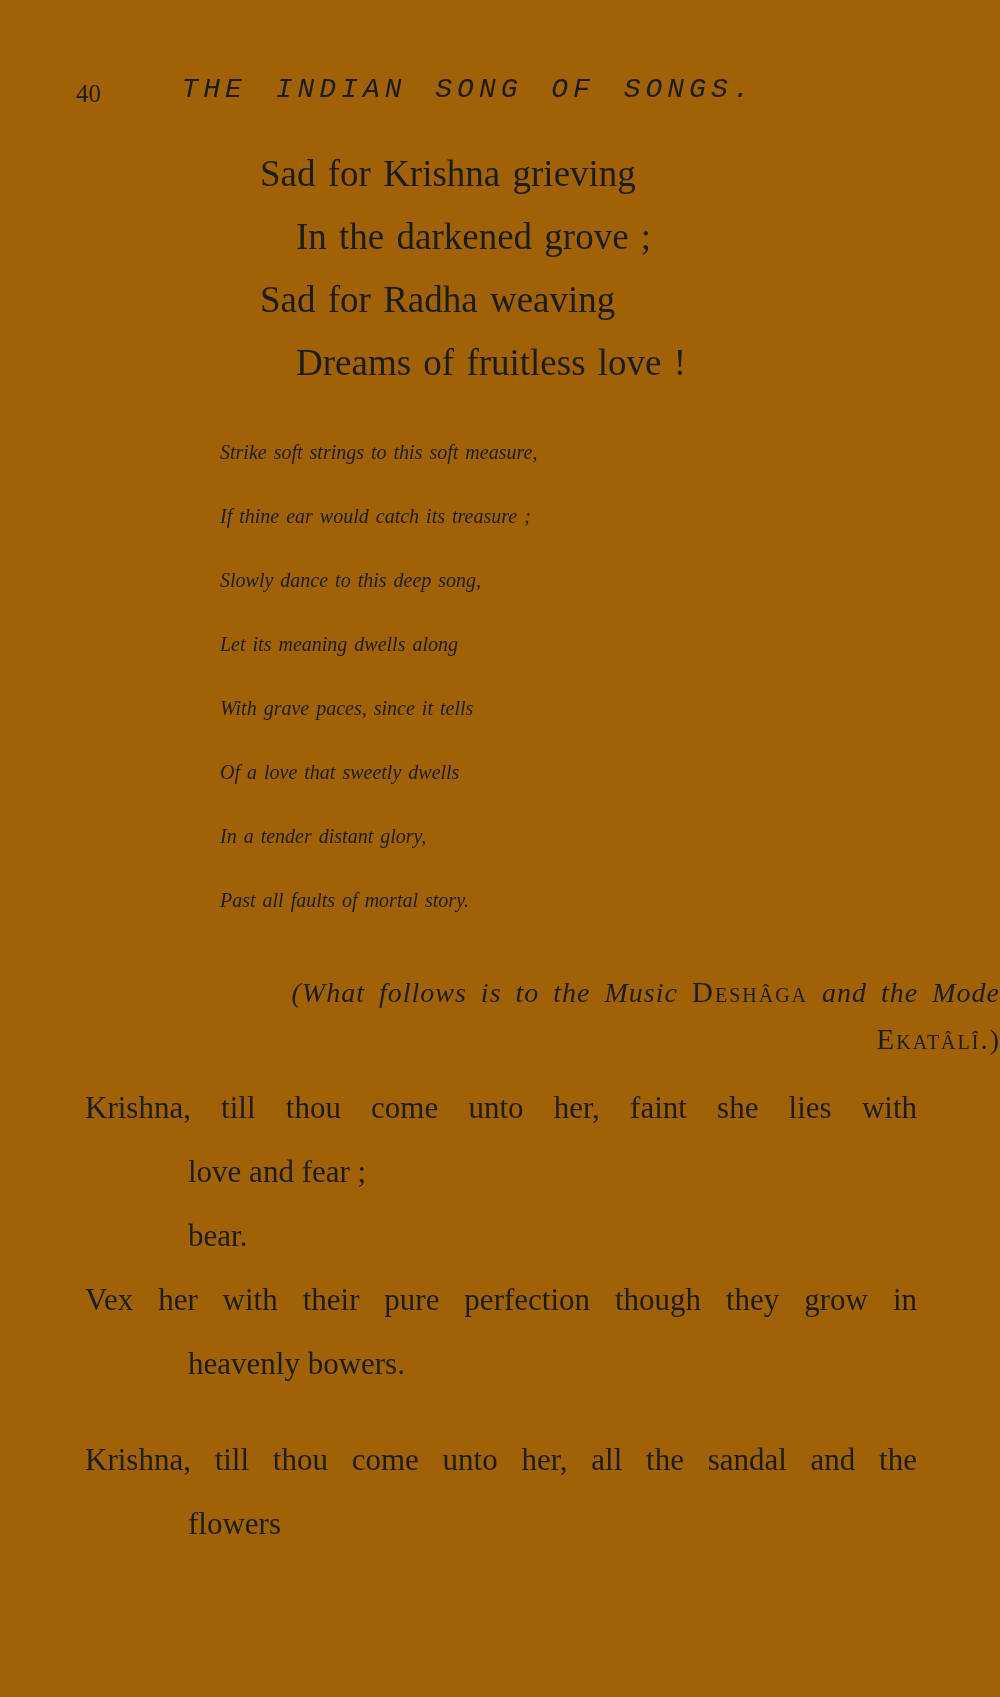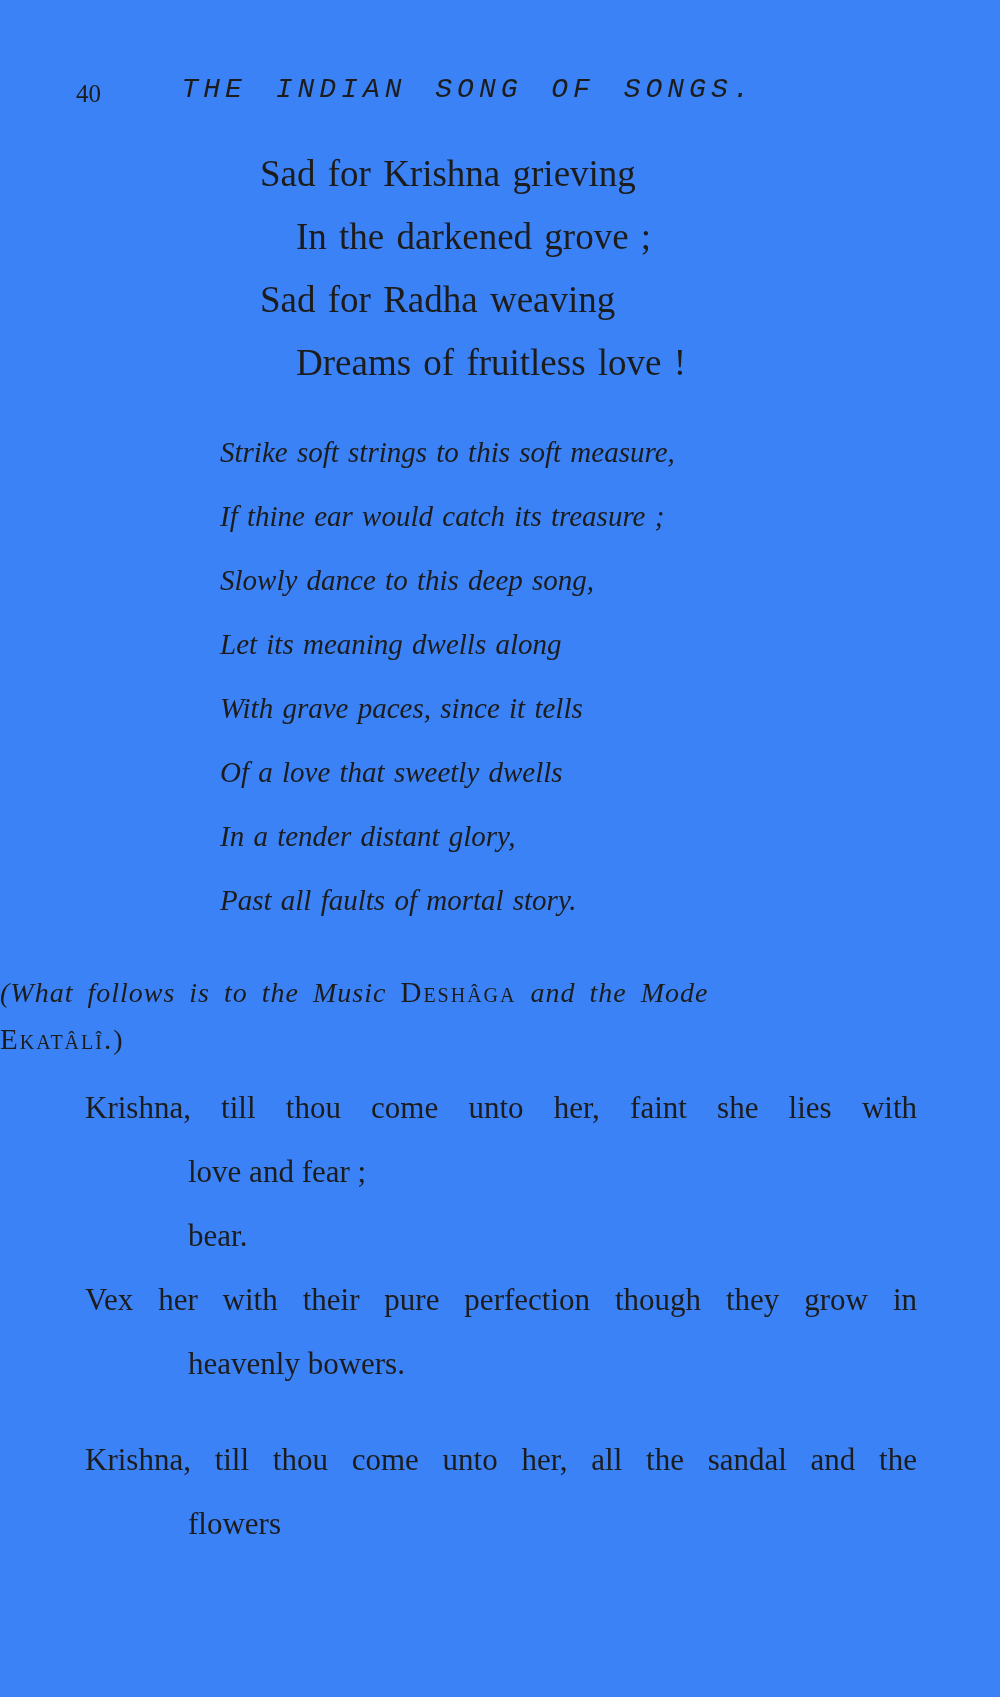--- a/index.html
+++ b/index.html
@@ -1,20 +1,20 @@
 <!DOCTYPE html>
 <html><head>
 <meta charset="utf-8">
 <style>
   html, body { margin: 0; padding: 0; background: #ffffff; }
   .page {
     position: relative;
     width: 1000px;
     height: 1697px;
-    background: #3b82f6;
+    background: #a16207;
     color: #1c1c1c;
     font-family: "Liberation Serif", "DejaVu Serif", serif;
     overflow: hidden;
   }
   .folio {
     position: absolute;
     left: 76px; top: 80px;
     font-size: 25px;
   }
   .running-title {
@@ -35,30 +35,30 @@
     font-size: 37px;
     line-height: 63px;
     word-spacing: 3px;
     white-space: nowrap;
   }
   .stanza .indent { margin-left: 36px; }
   .refrain {
     position: absolute;
     left: 220px; top: 420px;
     font-style: italic;
-    font-size: 29px;
+    font-size: 20px;
     line-height: 64px;
     word-spacing: 2px;
     white-space: nowrap;
   }
   .stage {
     position: absolute;
     left: 0; top: 969px;
     width: 1000px;
-    text-align: left;
+    text-align: right;
     font-style: italic;
     font-size: 28px;
     line-height: 47px;
     word-spacing: 6px;
     letter-spacing: 1px;
   }
   .sc {
     font-style: normal;
     font-variant: small-caps;
     letter-spacing: 2px;

